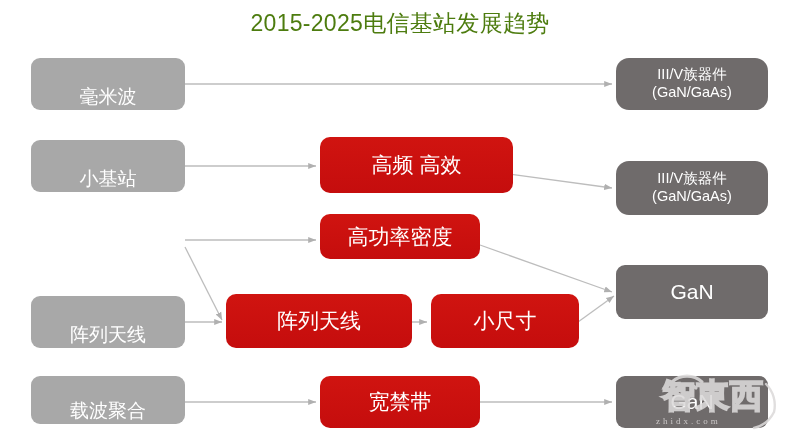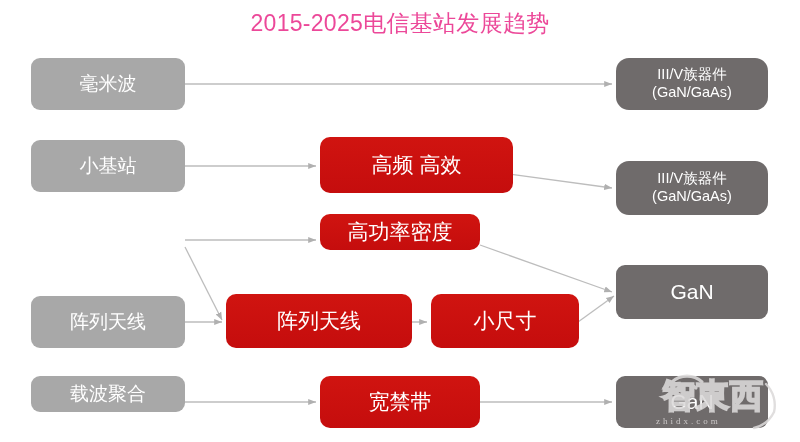--- a/index.html
+++ b/index.html
@@ -18,40 +18,41 @@
     background: #ffffff;
     overflow: hidden;
   }
   #title {
     position: absolute;
     left: 0;
     top: 8px;
     width: 800px;
     text-align: center;
     font-size: 23px;
-    color: #ec4899;
+    color: #4d7c0f;
     letter-spacing: 0.3px;
     font-weight: 400;
     white-space: nowrap;
   }
   .node {
     position: absolute;
     box-sizing: border-box;
     display: flex;
     align-items: center;
     justify-content: center;
     text-align: center;
     color: #ffffff;
     border-radius: 9px;
     line-height: 1.22;
     z-index: 3;
     padding: 2px 4px;
   }
   .node.gray-light {
     background: #a8a8a8;
+    align-items: flex-end;
   }
   .node.gray-dark {
     background: #6f6b6b;
   }
   .node.red {
     background: #cc1010;
     background: linear-gradient(180deg, #d01410 0%, #c50d0d 100%);
     border-radius: 10px;
   }
   .f-18 { font-size: 19px; }
@@ -144,29 +145,29 @@
 
   <div class="node gray-light f-18" style="left:31px; top:140px; width:154px; height:52px;">
     <span>小基站</span>
   </div>
 
 
   <div class="node gray-light f-18" style="left:31px; top:296px; width:154px; height:52px;">
     <span>阵列天线</span>
   </div>
 
-  <div class="node gray-light f-18" style="left:31px; top:376px; width:154px; height:36px;">
+  <div class="node gray-light f-18" style="left:31px; top:376px; width:154px; height:48px;">
     <span>载波聚合</span>
   </div>
 
   <div class="node red f-20" style="left:320px; top:137px; width:193px; height:56px;">
     <span>高频  高效</span>
   </div>
 
-  <div class="node red f-20" style="left:320px; top:214px; width:160px; height:36px;">
+  <div class="node red f-20" style="left:320px; top:214px; width:160px; height:45px;">
     <span>高功率密度</span>
   </div>
 
   <div class="node red f-20" style="left:226px; top:294px; width:186px; height:54px;">
     <span>阵列天线</span>
   </div>
 
   <div class="node red f-20" style="left:431px; top:294px; width:148px; height:54px;">
     <span>小尺寸</span>
   </div>

